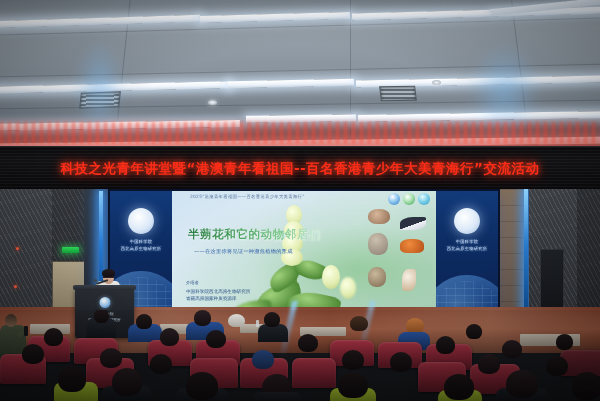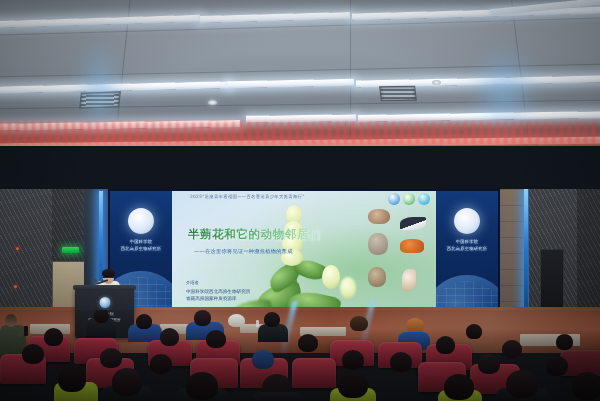--- a/index.html
+++ b/index.html
@@ -211,20 +211,23 @@
     <div class="spot-small" style="left:208px;top:100px;"></div>
     <div class="spot-small" style="left:432px;top:80px;"></div>
 
     <div class="blue-glow" style="left:76px;top:36px;width:46px;height:100px;"></div>
     <div class="blue-glow" style="left:470px;top:40px;width:70px;height:100px;"></div>
 
     <div class="red-reflect"></div>
     <div class="red-dots"></div>
   </div>
 
+  <div class="banner">
+    <span class="banner-text">科技之光青年讲堂暨“港澳青年看祖国--百名香港青少年大美青海行”交流活动</span>
+  </div>
 
   <div class="room">
 
     <div class="wall-acoustic" style="left:0;top:0;width:52px;height:132px;"></div>
     <div class="wall-acoustic" style="left:52px;top:0;width:40px;height:132px;filter:brightness(.82);"></div>
     <div class="door" style="left:52px;top:72px;width:32px;height:60px;"></div>
     <div class="wall-dark" style="left:84px;top:0;width:26px;height:132px;"></div>
     <div class="exit-sign" style="left:62px;top:58px;"></div>
     <div class="tiny-light" style="left:16px;top:58px;"></div>
     <div class="tiny-light" style="left:14px;top:96px;"></div>

